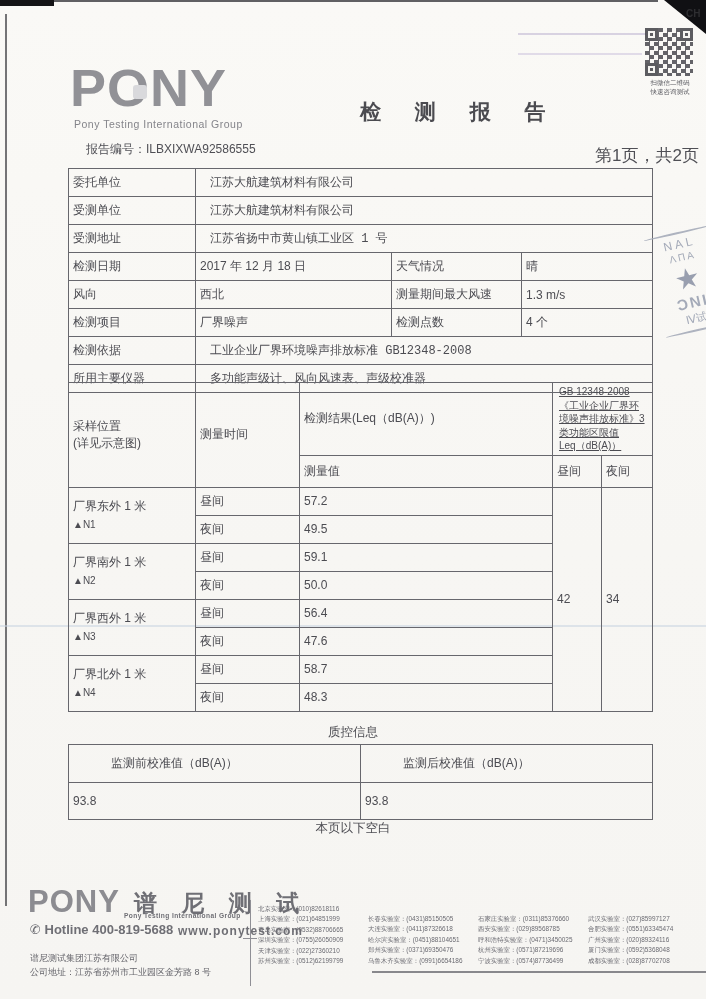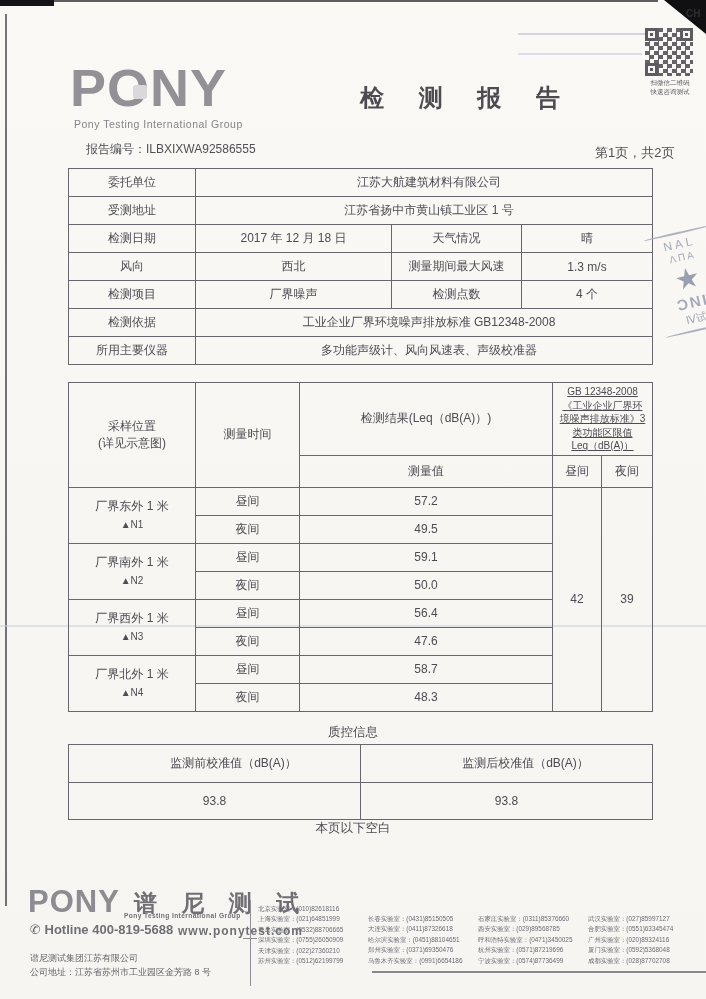--- a/index.html
+++ b/index.html
@@ -21,40 +21,40 @@
   .scanline3{left:0;top:625px;width:706px;height:2px;background:#c9d3e0;opacity:.55;}
   .crop-v{left:250px;top:900px;width:1px;height:86px;background:#8f8f95;}
   .crop-h{left:243px;top:938px;width:14px;height:1px;background:#8f8f95;}
   .foot-rule{left:372px;top:971px;width:334px;height:2px;background:#63636a;opacity:.75;}
 
   
   .logo-main{left:70px;top:58px;font-weight:900;font-size:54px;letter-spacing:1px;
     color:#919196;transform:scaleY(.95);transform-origin:left top;}
   .logo-o-dot{left:133px;top:85px;width:14px;height:14px;background:#d9d9dc;border-radius:3px;}
   .logo-sub{left:74px;top:118px;font-size:10.5px;color:#84848a;letter-spacing:.5px;}
-  .doc-title{left:360px;top:82px;font-size:24px;font-weight:600;letter-spacing:14px;color:#4b4b50;white-space:nowrap;}
+  .doc-title{left:360px;top:98px;font-size:21px;font-weight:600;letter-spacing:14px;color:#4b4b50;white-space:nowrap;}
   .report-no{left:86px;top:141px;font-size:12px;color:#4f4f55;}
-  .page-info{left:595px;top:144px;font-size:13px;color:#4f4f55;white-space:nowrap;}
+  .page-info{left:595px;top:144px;font-size:17px;color:#4f4f55;white-space:nowrap;}
   .corner-mark{left:686px;top:8px;font-size:10px;font-weight:700;color:#2e2e31;}
   .qr{left:645px;top:28px;width:48px;height:48px;
     background:
       repeating-conic-gradient(#4a4a50 0% 25%, transparent 0% 50%) 0 0/ 9px 9px;
     opacity:.85;}
   .qr .finder{position:absolute;width:13px;height:13px;border:3px solid #414147;background:#f6f5f2;box-sizing:border-box;}
   .qr .finder::after{content:"";position:absolute;left:2px;top:2px;width:3px;height:3px;background:#414147;}
   .qr .f1{left:0;top:0;} .qr .f2{right:0;top:0;} .qr .f3{left:0;bottom:0;}
   .qr-cap{left:640px;top:79px;width:60px;font-size:6.5px;line-height:8.5px;color:#5a5a60;text-align:center;}
 
   
   table{border-collapse:collapse;table-layout:fixed;position:absolute;}
-  td{border:1.6px solid #67676d;font-size:12px;color:#4c4c52;text-align:center;
+  td{border:1.6px solid #67676d;font-size:12px;color:#4c4c52;
      vertical-align:middle;padding:2px 4px;overflow:hidden;}
   .t-info{left:68px;top:168px;width:584px;}
   .t-info td{height:23px;}
-  td.left{text-align:center;padding-left:14px;}
+  td.left{text-align:left;padding-left:14px;font-family:Liberation Mono, monospace;}
   .t-noise{left:68px;top:382px;width:584px;}
   .t-noise td.hd1{height:67px;}
   .t-noise td.hd2{height:27px;}
   .t-noise td.dr{height:23px;}
   .limit-hd{font-size:10px;line-height:1.35;padding:2px 6px;text-decoration:underline;}
   .site-cell{line-height:1.6;}
   .tri{font-size:10px;}
 
   .qc-title{left:0;top:724px;width:706px;text-align:center;font-size:12.5px;color:#4c4c52;}
   .t-qc{left:68px;top:744px;width:584px;}
@@ -125,20 +125,24 @@
         <col style="width:196px">
         <col style="width:130px">
         <col style="width:131px">
       </colgroup>
     <tbody>
         <tr>
       <td>委托单位</td>
       <td class="left" colspan="3">江苏大航建筑材料有限公司</td>
     </tr>
     <tr>
+      <td>受测单位</td>
+      <td class="left" colspan="3">江苏大航建筑材料有限公司</td>
+    </tr>
+    <tr>
       <td>受测地址</td>
       <td class="left" colspan="3">江苏省扬中市黄山镇工业区 1 号</td>
     </tr>
     <tr>
       <td>检测日期</td>
       <td>2017 年 12 月 18 日</td>
       <td>天气情况</td>
       <td>晴</td>
     </tr>
     <tr>
@@ -192,21 +196,21 @@
     </tr>
 
     <tr>
       <td class="dr site-cell" rowspan="2">
         <div>厂界东外 1 米</div>
         <div class="tri">▲N1</div>
       </td>
       <td class="dr">昼间</td>
       <td class="dr">57.2</td>
       <td class="dr" rowspan="8">42</td>
-      <td class="dr" rowspan="8">39</td>
+      <td class="dr" rowspan="8">34</td>
     </tr>
     <tr>
       <td class="dr">夜间</td>
       <td class="dr">49.5</td>
     </tr>
 
     <tr>
       <td class="dr site-cell" rowspan="2">
         <div>厂界南外 1 米</div>
         <div class="tri">▲N2</div>

